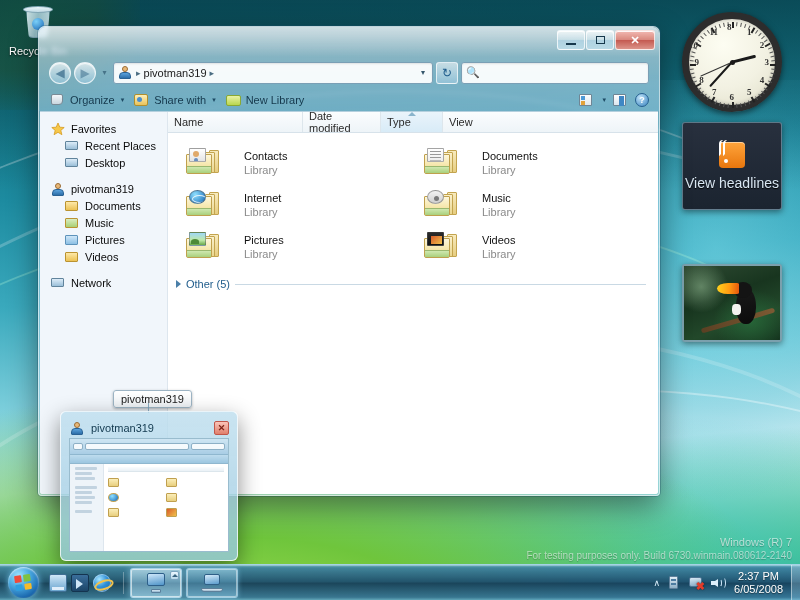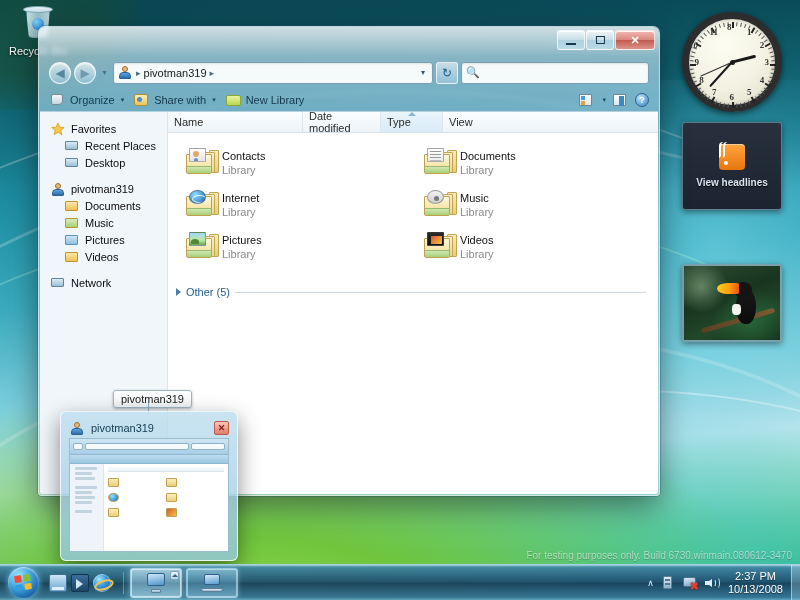--- a/index.html
+++ b/index.html
@@ -99,21 +99,21 @@
     box-shadow:0 2px 6px rgba(0,0,0,.45);
   }
   .rss-icon {
     width:26px; height:26px; border-radius:4px;
     background:linear-gradient(180deg,#ffa53c,#e8760d);
     position:relative; box-shadow:inset 0 1px 0 rgba(255,255,255,.5);
   }
   .rss-dot { left:5px; bottom:5px; width:4px; height:4px; border-radius:50%; background:#fff; position:absolute; }
   .rss-a { left:5px; bottom:5px; width:9px; height:9px; border-width:2.5px; border-color:#fff transparent transparent #fff; border-style:solid; border-radius:9px 0 0 0; transform:rotate(45deg); }
   .rss-b { left:5px; bottom:5px; width:15px; height:15px; border-width:2.5px; border-color:#fff transparent transparent #fff; border-style:solid; border-radius:15px 0 0 0; transform:rotate(45deg); }
-  .feed-text { color:#d8e6f2; font-size:10px; font-weight:bold; margin-top:7px; text-shadow:0 1px 1px #000; }
+  .feed-text { color:#d8e6f2; font-size:14px; font-weight:normal; margin-top:7px; text-shadow:0 1px 1px #000; }
 
   #gadget-slideshow {
     position:absolute; left:682px; top:264px; width:100px; height:78px;
     border:2px solid rgba(160,205,225,.75); border-radius:3px;
     background:#0c1a12; overflow:hidden; box-shadow:0 2px 6px rgba(0,0,0,.45);
   }
   .photo {
     position:absolute; inset:0;
     background:
       radial-gradient(ellipse 40% 50% at 18% 28%, rgba(150,190,150,.55), rgba(0,0,0,0) 70%),
@@ -259,21 +259,21 @@
   .col.active { background:linear-gradient(180deg,#eaf4fb,#d8ebf7); }
   .sortmark { position:absolute; left:50%; top:0; margin-left:-4px; width:0;height:0;
     border-left:4px solid transparent; border-right:4px solid transparent; border-bottom:4px solid #8ab4cc; }
   .items { flex:1; padding:6px 0 0 0; overflow:hidden; }
   .grouphdr { display:flex; align-items:center; gap:5px; padding:0 12px 0 8px; height:18px; }
   .gtri { width:0;height:0; border-top:4px solid transparent; border-bottom:4px solid transparent; border-left:5px solid #4a7fa8; }
   .gtri.open { border-left:4px solid transparent; border-right:4px solid transparent; border-top:5px solid #4a7fa8; border-bottom:none; }
   .gtitle { color:#1f5c8b; font-size:11px; white-space:nowrap; }
   .gline { flex:1; height:1px; background:#c9d9e4; }
   .grid { display:flex; flex-wrap:wrap; padding:6px 0 0 14px; }
-  .tile { width:50%; display:flex; align-items:flex-start; gap:2px; height:42px; padding-left:4px; }
+  .tile { width:50%; display:flex; align-items:flex-start; gap:24px; height:42px; padding-left:4px; }
   .lib-ico { width:34px; height:30px; position:relative; flex:none; margin-top:2px; }
   .lib-stack1 { position:absolute; right:1px; top:3px; width:10px; height:23px; background:linear-gradient(180deg,#f8ebbe,#e6cd80); border:1px solid #c3a44f; border-radius:1px; }
   .lib-stack2 { position:absolute; right:5px; top:5px; width:10px; height:21px; background:linear-gradient(180deg,#fbf1cd,#ead78f); border:1px solid #c3a44f; border-radius:1px; }
   .lib-front {
     position:absolute; left:0; top:7px; width:26px; height:20px;
     background:linear-gradient(180deg,#fdf6dc 0%,#f6e7ad 55%,#e9d488 100%);
     border:1px solid #bfa04c; border-radius:1px 1px 2px 2px;
   }
   .lib-front:after {
     content:""; position:absolute; left:0; bottom:0; width:100%; height:6px;
@@ -433,21 +433,22 @@
 <div id="recycle-bin">
   <div class="rb-glyph">
     <div class="rb-body"></div>
     <div class="rb-lid"></div>
     <div class="rb-logo"></div>
   </div>
   <div class="rb-label">Recycle Bin</div>
 </div>
 
 <div id="watermark">
-  <div class="l2">For testing purposes only. Build 6730.winmain.080612-3470</div>
+  <div class="l1">Windows (R) 7</div>
+  <div class="l2">For testing purposes only. Build 6730.winmain.080612-2140</div>
 </div>
 
 <div id="gadget-clock">
   <div class="clock-face">
     <div class="tickwrap" id="ticks">
         <span class="tick major" style="transform: rotate(0deg);"></span>
         <span class="tick" style="transform: rotate(6deg);"></span>
         <span class="tick" style="transform: rotate(12deg);"></span>
         <span class="tick" style="transform: rotate(18deg);"></span>
         <span class="tick" style="transform: rotate(24deg);"></span>
@@ -774,21 +775,21 @@
               <span class="lib-front"></span>
                 <span class="lib-badge badge-videos"></span>
             </span>
             <span class="tile-text">
               <span class="tile-name">Videos</span><br>
               <span class="tile-sub">Library</span>
             </span>
           </div>
         </div>
 
-        <div class="grouphdr" style="margin-top:12px">
+        <div class="grouphdr" style="margin-top:4px">
           <span class="gtri"></span>
           <span class="gtitle">Other (5)</span>
           <span class="gline"></span>
         </div>
 
       </div>
     </div>
   </div>
 </div>
 
@@ -905,17 +906,17 @@
         <span class="redx">✖</span>
     </span>
     <span class="tray-ico">
       <span class="spk-body"></span>
         <span class="spk"></span>
       <span class="wave w1"></span>
         <span class="wave w2"></span>
     </span>
     <span class="clock-text">
       <span>2:37 PM</span><br>
-      <span>10/13/2008</span>
+      <span>6/05/2008</span>
     </span>
   </div>
   <div class="showdesk-btn"></div>
 </div>
 
 </body></html>

